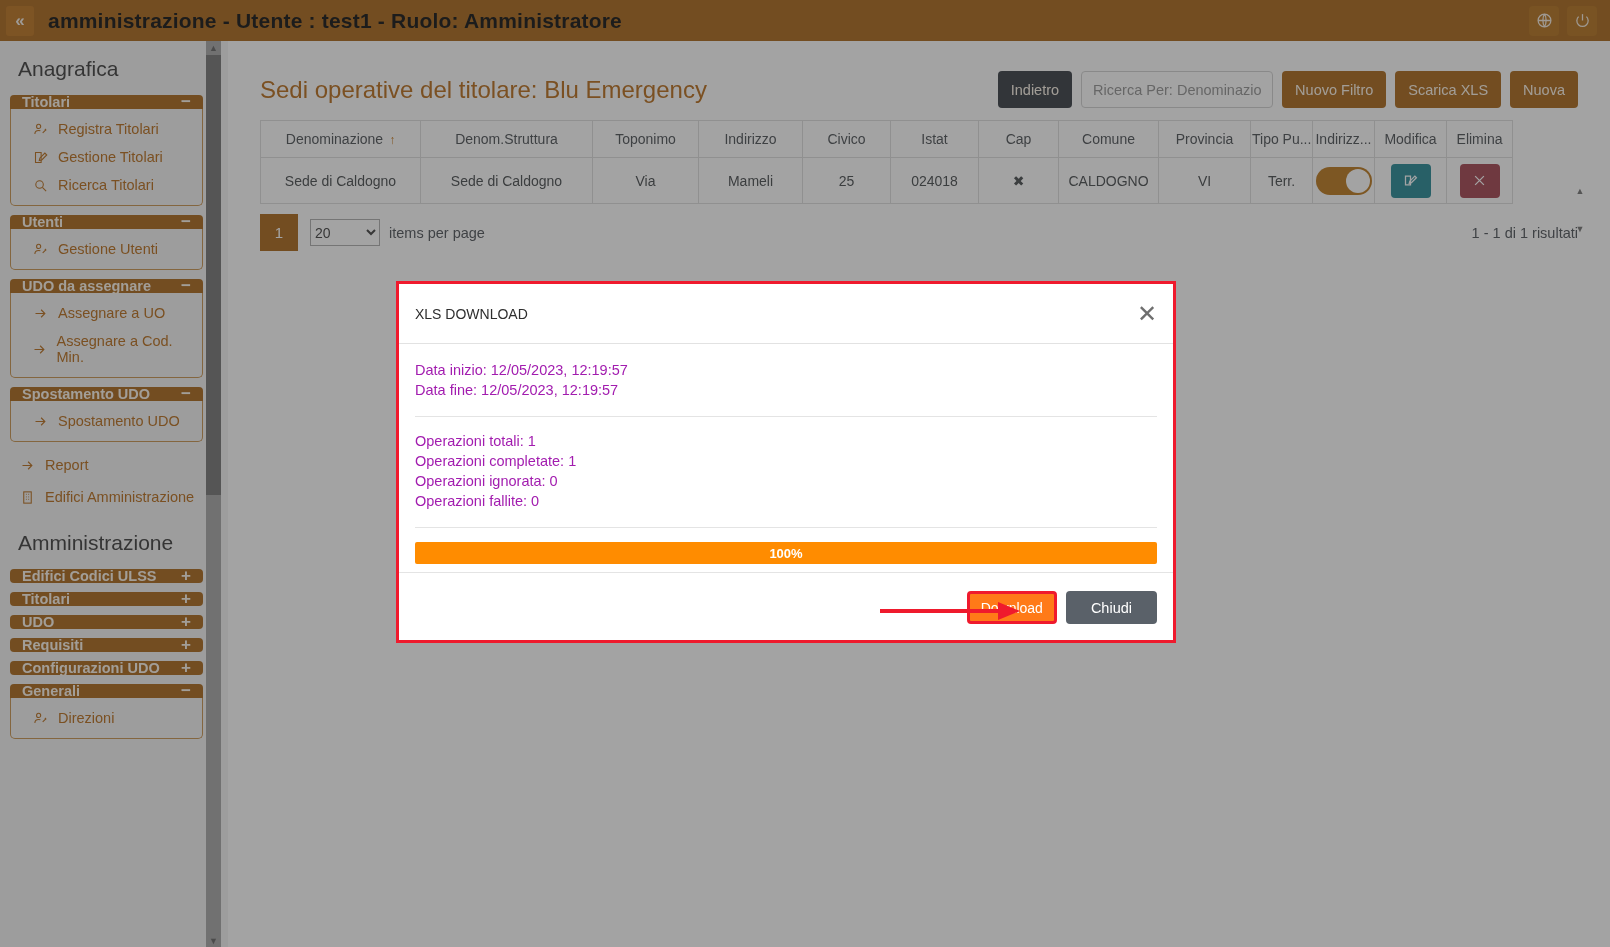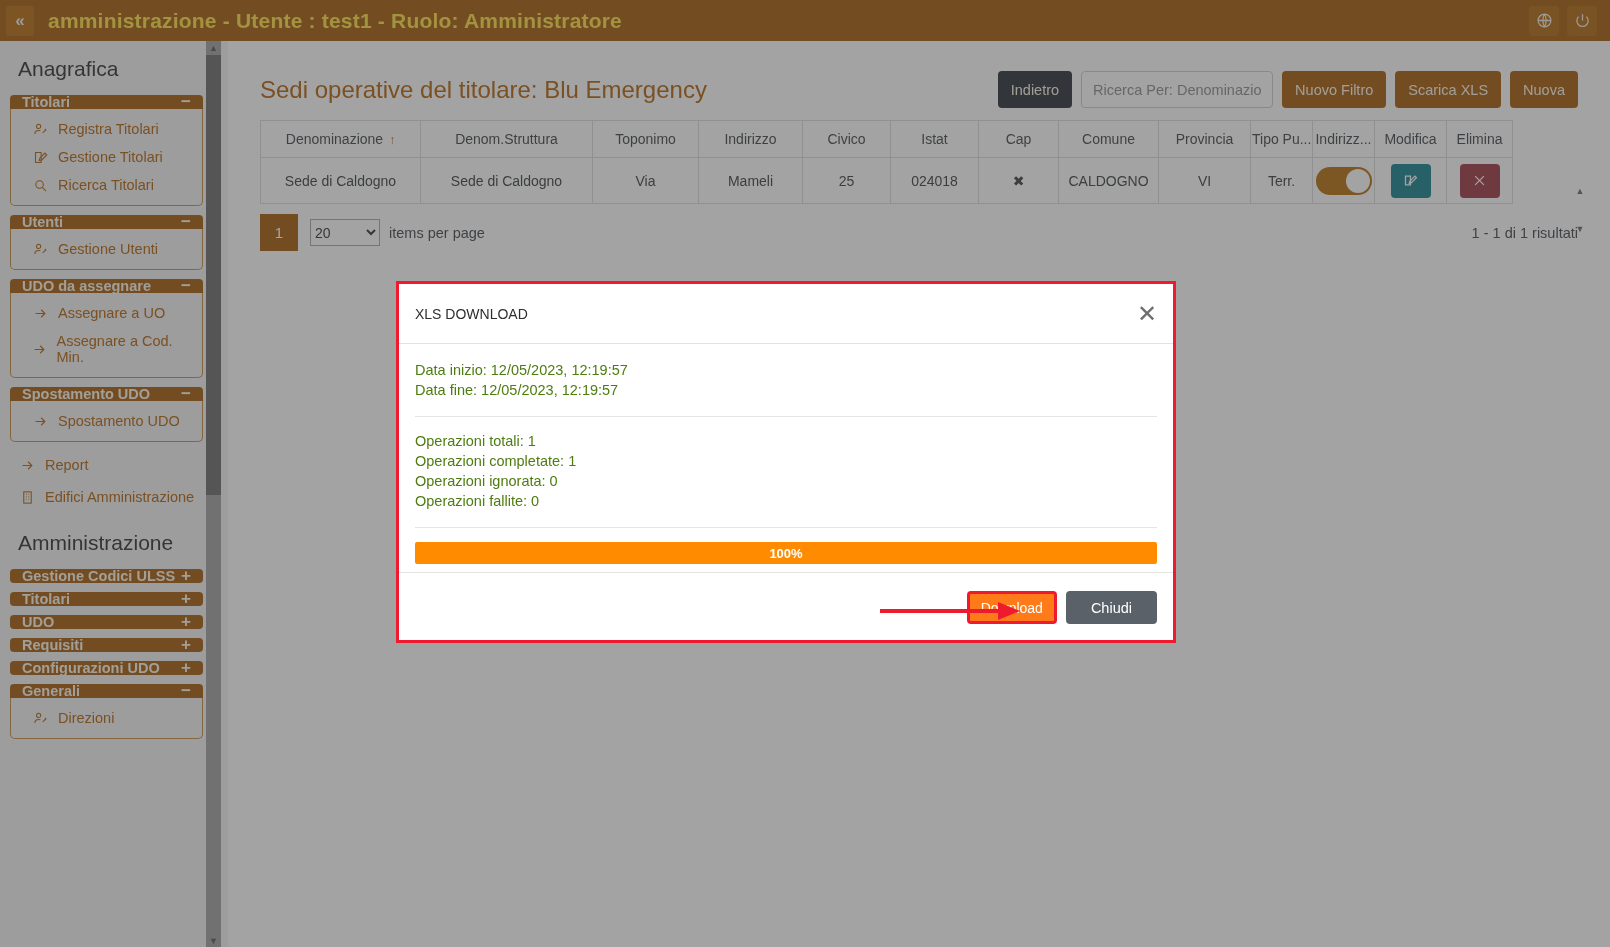--- a/index.html
+++ b/index.html
@@ -19,21 +19,21 @@
     display: flex; align-items: center;
   }
   .collapse-btn {
     width: 28px; height: 30px; margin-left: 6px;
     background: #b86a10; color: #f6f0e8;
     border-radius: 3px;
     display: flex; align-items: center; justify-content: center;
     font-size: 17px; font-weight: bold; cursor: pointer;
   }
   .topbar-title {
-    margin-left: 14px; color: #fde047;
+    margin-left: 14px; color: #000000;
     font-size: 21px; font-weight: bold; letter-spacing: .2px;
     white-space: nowrap;
   }
   .topbar-right { margin-left: auto; display: flex; gap: 8px; padding-right: 13px; }
   .topbar-icon {
     width: 30px; height: 30px; border-radius: 4px; background: #b0690f;
     display: flex; align-items: center; justify-content: center; cursor: pointer;
   }
   .topbar-icon svg { width: 17px; height: 17px; fill: none; stroke: #f7ede0; stroke-width: 1.8; }
 
@@ -140,21 +140,21 @@
   
   .overlay { position: absolute; left: 0; top: 0; width: 1610px; height: 947px; background: rgba(60,60,60,0.47); }
   .modal {
     position: absolute; left: 396px; top: 281px; width: 780px; height: 362px;
     background: #ffffff; border: 3px solid #ef1a2d;
   }
   .modal-head { height: 60px; display: flex; align-items: center; padding: 0 16px 0 16px; border-bottom: 1px solid #e2e2e2; }
   .modal-title { font-size: 14px; color: #2e2e2e; }
   .modal-x { margin-left: auto; font-size: 24px; color: #6f6f6f; cursor: pointer; line-height: 1; }
   .modal-body { padding: 16px 16px 0 16px; height: 228px; }
-  .mline { font-size: 14.5px; color: #4d7c0f; line-height: 20px; }
+  .mline { font-size: 14.5px; color: #a21caf; line-height: 20px; }
   .mrule { border: none; border-top: 1px solid #e4e4e4; margin: 16px 0 14px 0; }
   .progress {
     height: 22px; background: #ff8c00; border-radius: 2px; margin-top: 8px;
     display: flex; align-items: center; justify-content: center;
     color: #ffffff; font-size: 13px; font-weight: bold;
   }
   .modal-foot {
     height: 70px; border-top: 1px solid #e4e4e4;
     display: flex; align-items: center; justify-content: flex-end; gap: 9px; padding: 0 16px;
   }
@@ -312,21 +312,21 @@
               <path d="M9.5 7h1M13.5 7h1M9.5 11h1M13.5 11h1M9.5 15h1M13.5 15h1"></path>
             </svg>
           </span>
         <span>Edifici Amministrazione</span>
       </div>
 
       <div class="side-heading">Amministrazione</div>
 
       <div class="grp">
         <div class="grp-head">
-          <span>Gestione Codici ULSS</span>
+          <span>Edifici Codici ULSS</span>
           <span class="sign">+</span>
         </div>
       </div>
       <div class="grp">
         <div class="grp-head">
           <span>Titolari</span>
           <span class="sign">+</span>
         </div>
       </div>
       <div class="grp">

